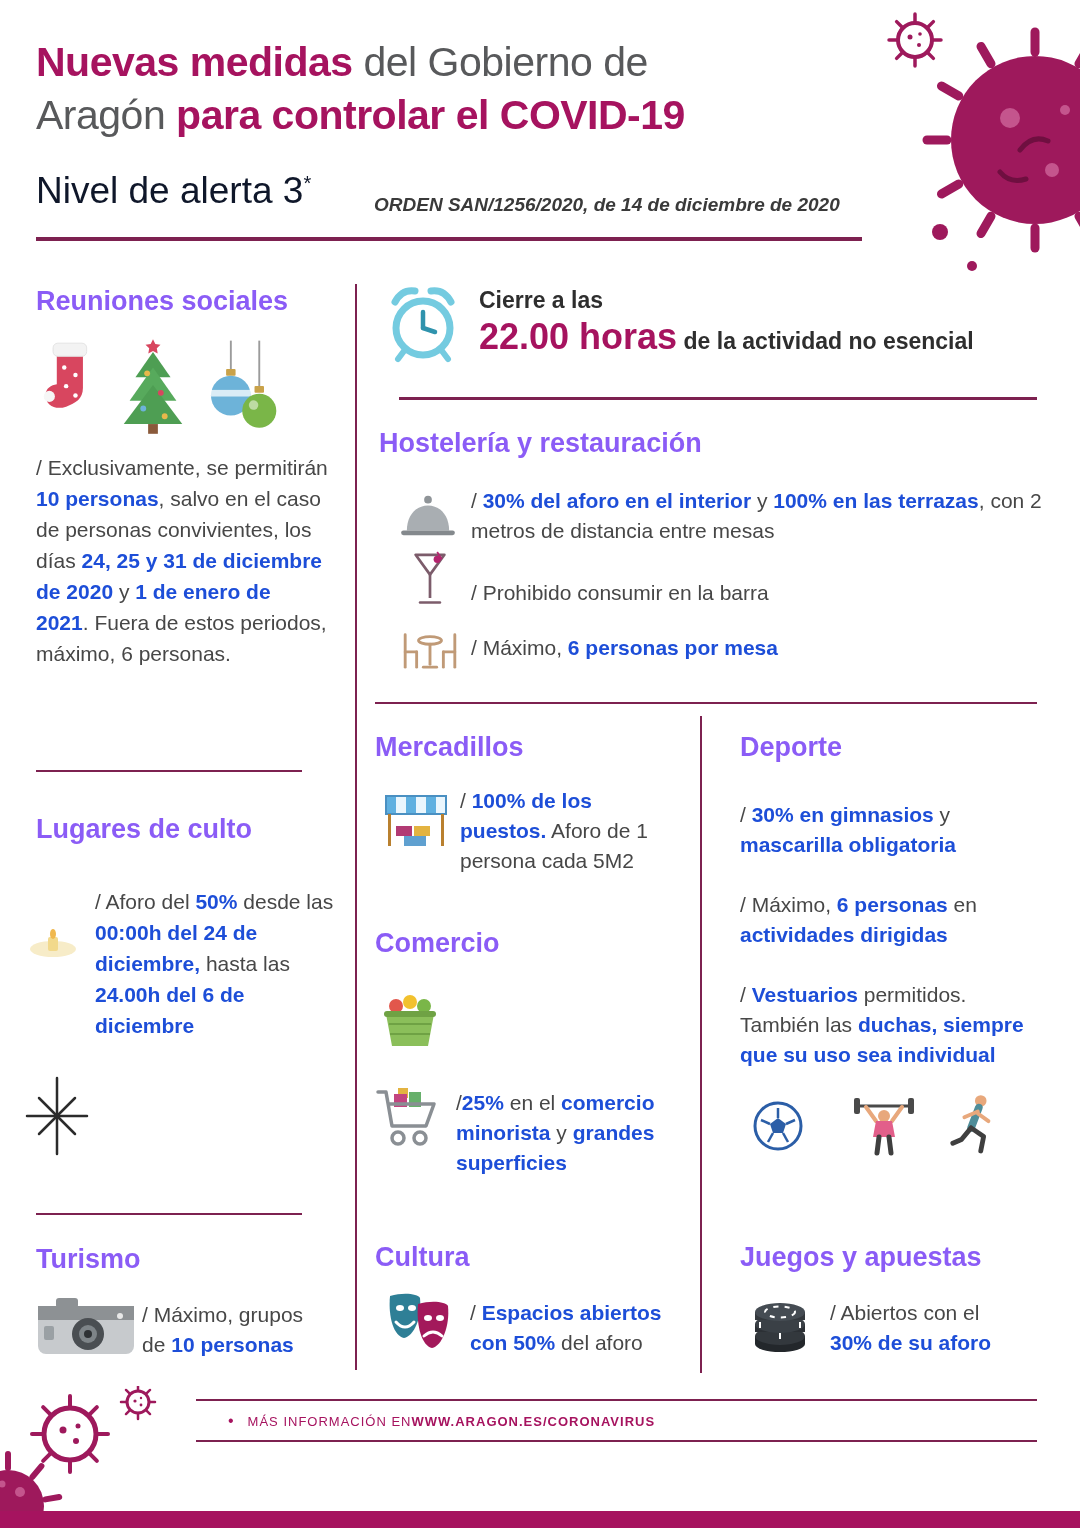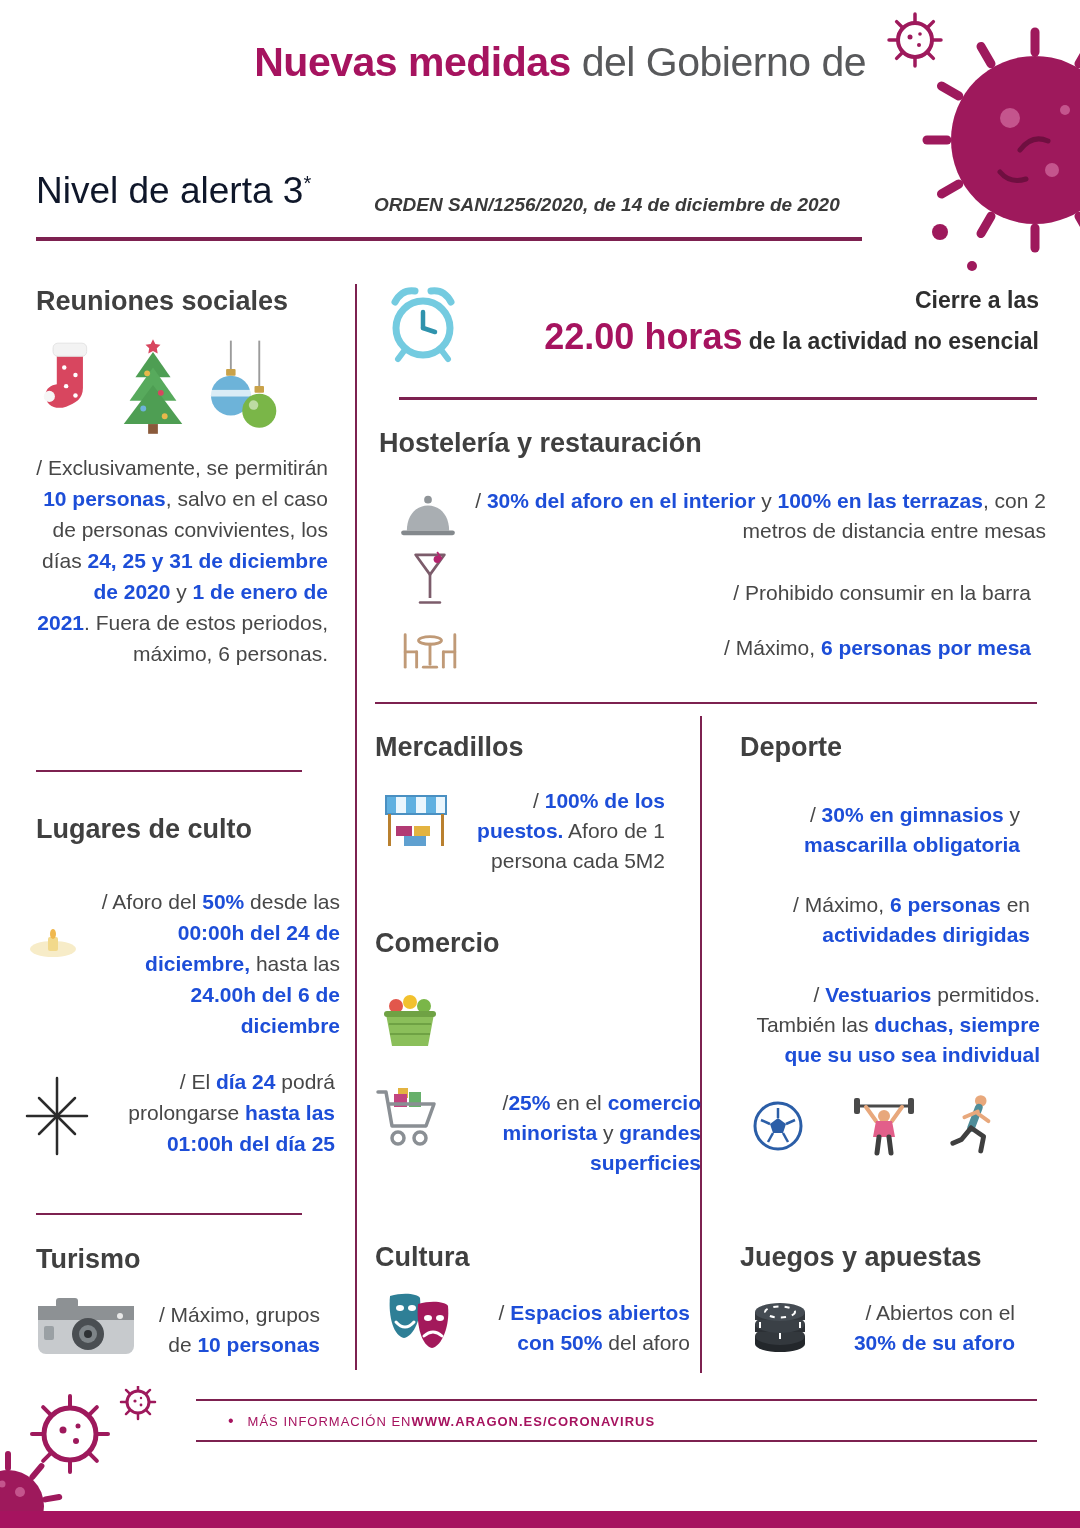--- a/index.html
+++ b/index.html
@@ -1,20 +1,20 @@
 <!DOCTYPE html>
 <html lang="es"><head>
 <meta charset="utf-8">
 <style>
   html,body{margin:0;padding:0;background:#fff;}
   .page{position:relative;width:1080px;height:1528px;background:#ffffff;overflow:hidden;
-        font-family:"Liberation Sans","DejaVu Sans",sans-serif;color:#474747;text-align:right;}
+        font-family:"Liberation Sans","DejaVu Sans",sans-serif;color:#474747;}
   .abs{position:absolute;}
   
-  .sec-h{font-size:27px;font-weight:bold;color:#404040;margin:0;letter-spacing:0;}
+  .sec-h{font-size:27px;font-weight:bold;color:#8b5cf6;margin:0;letter-spacing:0;}
   
   .rt{margin:0;font-size:21px;line-height:30px;color:#474747;}
   .rt .b{font-weight:bold;color:#1d4ed8;}
   .lh31{line-height:31px;}
   
   .rule{background:#7d2150;}
   
   .title{font-size:41px;line-height:53px;letter-spacing:-0.5px;}
   .t-accent{font-weight:bold;color:#a6135f;}
   .t-plain{font-weight:500;color:#58595b;}
@@ -76,20 +76,21 @@
       <circle cx="-5" cy="-3" r="2.5" fill="#9e195c"></circle>
         <circle cx="4" cy="5" r="2" fill="#9e195c"></circle>
         <circle cx="5" cy="-6" r="1.8" fill="#9e195c"></circle>
     </g>
     <circle cx="80" cy="232" r="8" fill="#9e195c"></circle>
     <circle cx="112" cy="266" r="5" fill="#9e195c"></circle>
   </svg>
 
   <div class="abs title" style="left:36px;top:36px;width:830px">
     <div><span class="t-accent">Nuevas medidas</span><span class="t-plain"> del Gobierno de</span></div>
+    <div><span class="t-plain">Aragón </span><span class="t-accent">para controlar el COVID-19</span></div>
   </div>
   <div class="abs alert" style="left:36px;top:170px">
     <span>Nivel de alerta 3</span><sup>*</sup>
   </div>
   <div class="abs order" style="left:374px;top:194px">ORDEN SAN/1256/2020, de 14 de diciembre de 2020</div>
   <div class="abs rule" style="left:36px;top:237px;width:826px;height:4px"></div>
 
   <h2 class="abs sec-h" style="left:36px;top:286px">Reuniones sociales</h2>
 
   <div class="abs icons-row" style="left:40px;top:338px">
@@ -139,21 +140,20 @@
   <p class="abs rt lh31" style="left:95px;top:886px;width:245px"><span>/ Aforo del </span><span class="b">50%</span><span>  desde las </span><span class="b">00:00h del 24 de diciembre,</span><span> hasta las </span><span class="b">24.00h del 6 de diciembre</span></p>
 
   <svg class="abs" style="left:22px;top:1076px" width="70" height="80" viewBox="0 0 70 80">
     <g stroke="#2b2b2b" stroke-width="2.5" stroke-linecap="round">
       <line x1="35" y1="2" x2="35" y2="78"></line>
       <line x1="5" y1="40" x2="65" y2="40"></line>
       <line x1="17" y1="22" x2="53" y2="58"></line>
       <line x1="53" y1="22" x2="17" y2="58"></line>
     </g>
   </svg>
-  <p class="abs rt lh31" style="left:95px;top:1066px;width:240px"><span>/ El </span><span class="b">día 24</span><span> podrá prolongarse </span><span class="b">hasta las 01:00h del día 25</span></p>
 
   <div class="abs rule" style="left:36px;top:1213px;width:266px;height:2px"></div>
 
   <h2 class="abs sec-h" style="left:36px;top:1244px">Turismo</h2>
   <svg class="abs" style="left:36px;top:1296px" width="100" height="62" viewBox="0 0 100 62">
     <rect x="2" y="10" width="96" height="48" rx="8" fill="#c7cacd"></rect>
     <rect x="2" y="10" width="96" height="14" fill="#8d9194"></rect>
     <rect x="20" y="2" width="22" height="10" rx="3" fill="#8d9194"></rect>
     <circle cx="52" cy="38" r="16" fill="#4a4e52"></circle>
     <circle cx="52" cy="38" r="9" fill="#7e8488"></circle>

